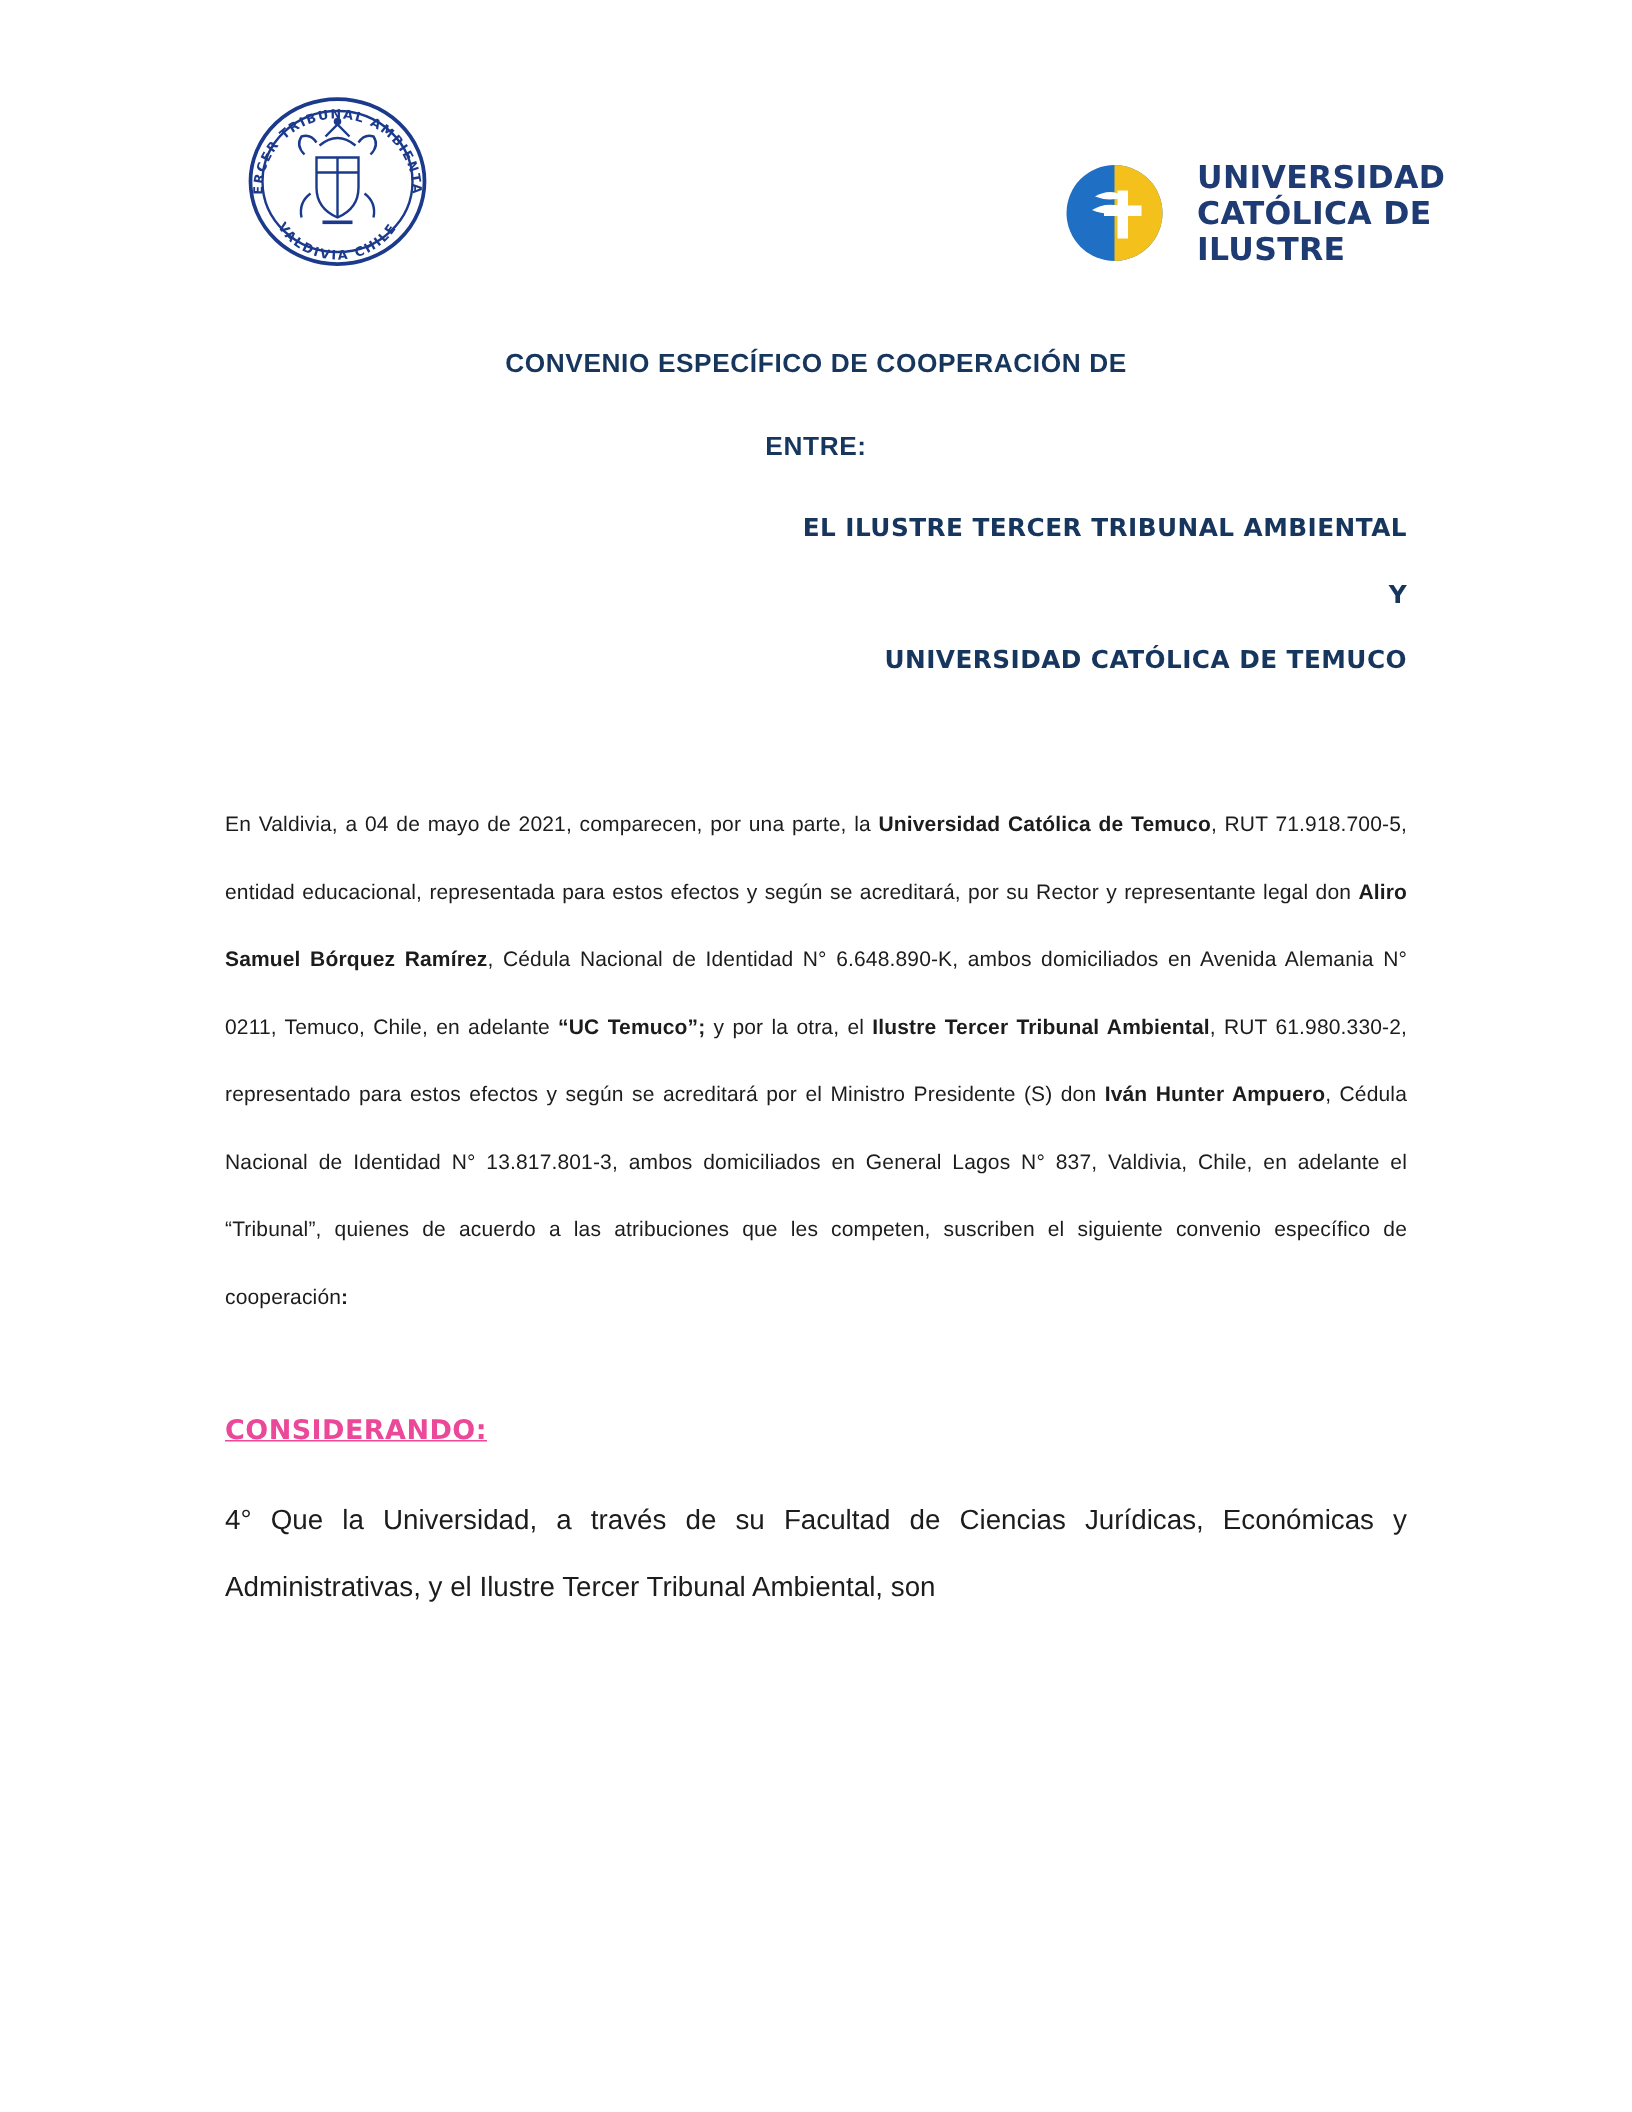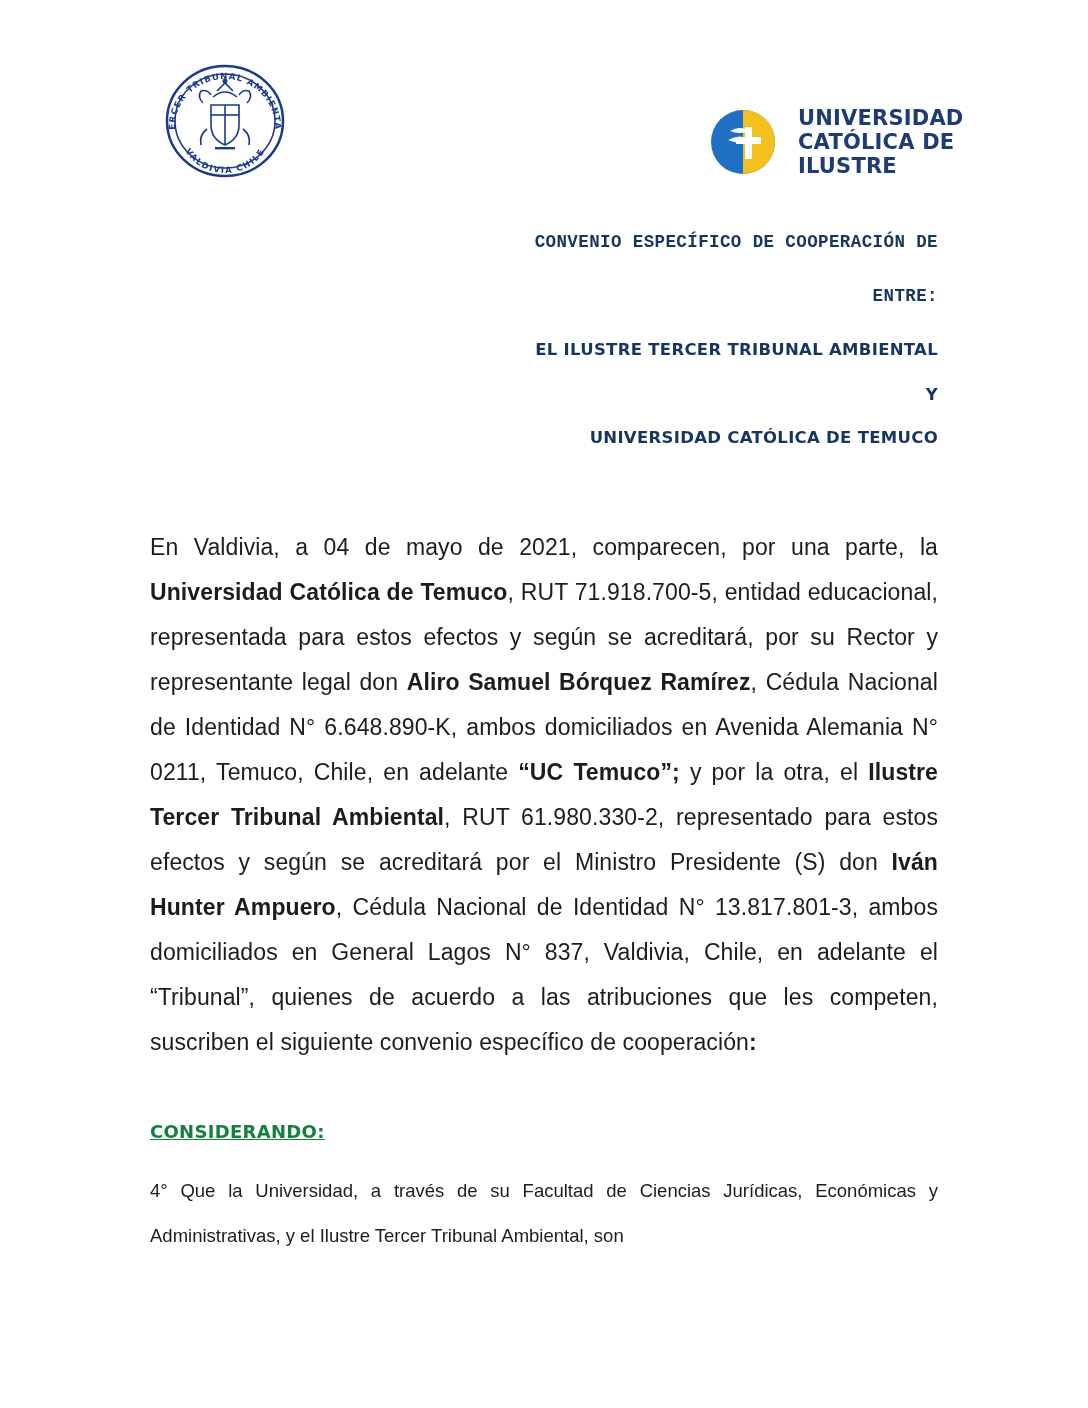--- a/index.html
+++ b/index.html
@@ -63,60 +63,59 @@
     letter-spacing: 0.2px;
   }
   .uct-text span { display: block; }
 
   
   .title-block {
     margin-top: 62px;
     text-align: center;
   }
   .title-line {
-    font-family: Liberation Mono, monospace;
+    font-family: Liberation Sans, sans-serif;
     font-weight: bold;
     font-size: 17.5px;
     letter-spacing: 0.4px;
     color: #17365d;
     margin-bottom: 34px;
-    text-align: right;
   }
   .title-line.t2 { margin-bottom: 22px; }
   .title-line.t3 { }
 
   .party-line {
     font-family: "DejaVu Sans", sans-serif;
     font-weight: bold;
     font-size: 16.5px;
     letter-spacing: 0.3px;
     color: #17365d;
     margin-bottom: 26px;
     text-align: right;
   }
   .party-line.p2 { margin-bottom: 24px; }
   .party-line.p3 { margin-bottom: 0; }
 
   
   .body-block {
     margin-top: 78px;
-    font-size: 23px;
+    font-size: 14px;
     line-height: 45px;
     text-align: justify;
     color: #1c1c1c;
     letter-spacing: 0.1px;
   }
   .body-block b { font-weight: bold; }
 
   .section-head {
     margin-top: 56px;
     font-family: "DejaVu Sans", sans-serif;
     font-weight: bold;
     font-size: 18px;
-    color: #15803d;
+    color: #ec4899;
     text-decoration: underline;
     letter-spacing: 0.3px;
   }
 
   .considerando-p {
     margin-top: 26px;
     font-size: 18.5px;
     line-height: 45px;
     text-align: justify;
     color: #1c1c1c;

